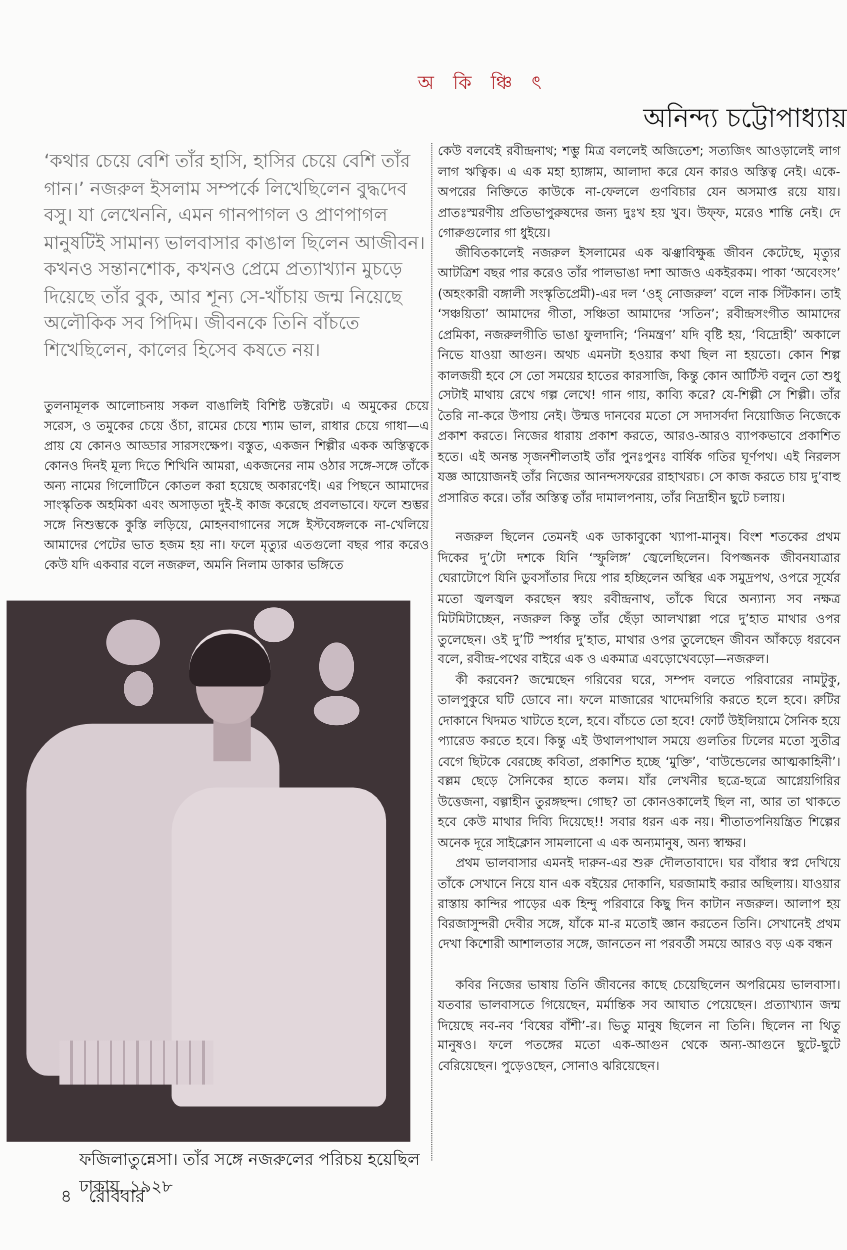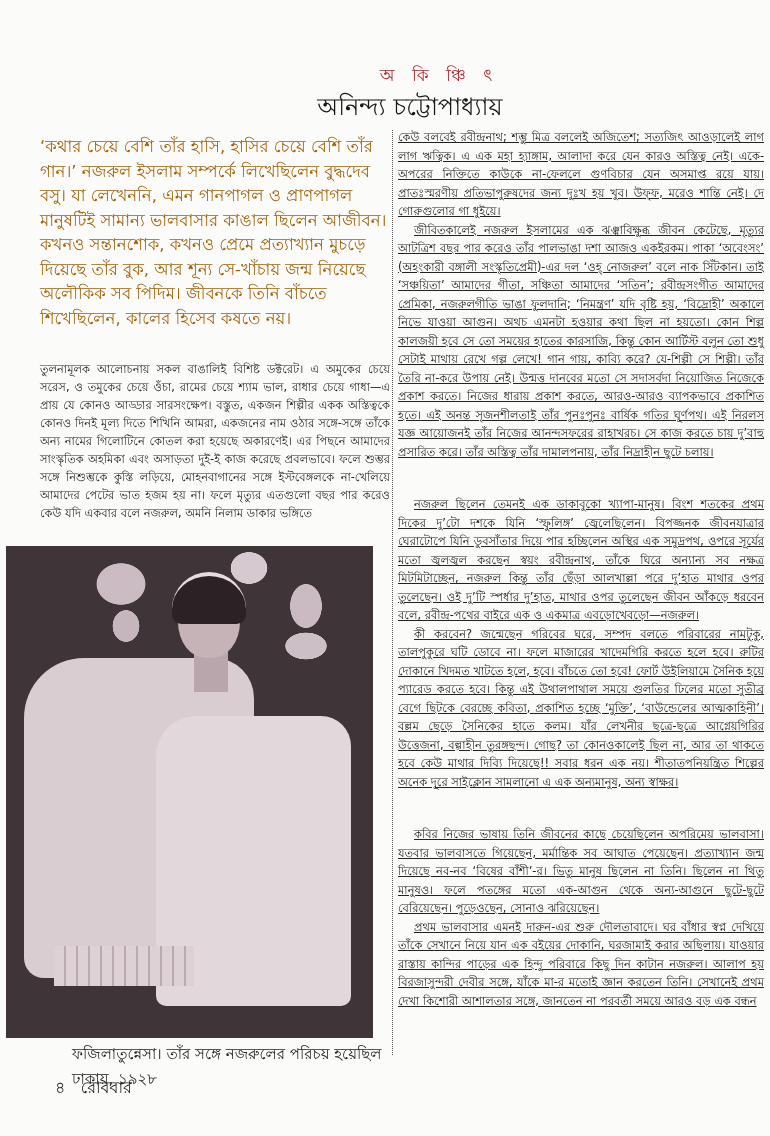--- a/index.html
+++ b/index.html
@@ -5,26 +5,26 @@
     html, body { margin: 0; padding: 0; }
     body {
       width: 770px; height: 1136px; background: #fbfbfa; position: relative;
       overflow: hidden; font-family: "DejaVu Sans", sans-serif; color: #1b1b1b;
     }
     .kicker {
       position: absolute; top: 62px; left: 0; width: 770px; text-align: center;
       font-size: 17px; color: #b2252a; letter-spacing: 6px; padding-left: 40px; box-sizing: border-box; margin-left: 34px;
     }
     .byline {
-      position: absolute; top: 88px; left: 0; width: 770px; text-align: center;
+      position: absolute; top: 88px; left: 0; width: 770px; text-align: right;
       font-size: 24px; color: #151515; padding-left: 50px; box-sizing: border-box;
     }
     .pullquote {
       position: absolute; top: 135px; left: 40px; width: 350px;
-      font-size: 16.5px; line-height: 24.5px; color: #a16207; text-align: left;
+      font-size: 16.5px; line-height: 24.5px; color: #737373; text-align: left;
     }
     .lead {
       position: absolute; top: 360px; left: 40px; width: 350px;
       font-size: 11.4px; line-height: 18px; text-align: justify; color: #222;
     }
     .photo {
       position: absolute; top: 546px; left: 6px; width: 367px; height: 492px;
       background:
         radial-gradient(ellipse 40px 34px at 115px 38px, #cbbcc3 0, #cbbcc3 60%, transparent 62%),
         radial-gradient(ellipse 30px 26px at 243px 22px, #d6c9cf 0, #d6c9cf 60%, transparent 62%),
@@ -65,23 +65,23 @@
       position: absolute; top: 1075px; left: 55px; font-size: 16px; color: #222;
     }
     .divider {
       position: absolute; top: 130px; left: 392px; height: 925px; width: 0;
       border-left: 1px dotted #555;
     }
     .rightcol {
       position: absolute; top: 128px; left: 398px; width: 366px;
       font-size: 11.4px; line-height: 18.5px; text-align: justify; color: #222;
     }
-    .rightcol p { margin: 0; text-indent: 0; text-decoration: underline; }
+    .rightcol p { margin: 0; text-indent: 0; }
     .rightcol p.indent { text-indent: 16px; }
-    .rightcol p.gap { margin-top: 34px; }
+    .rightcol p.gap { margin-top: 18px; }
     .lead p { margin: 0; }
   </style>
 </head>
 <body>
 
 <div class="kicker">অ কি ঞ্চি ৎ</div>
 <div class="byline">অনিন্দ্য চট্টোপাধ্যায়</div>
 
 <div class="pullquote">‘কথার চেয়ে বেশি তাঁর হাসি, হাসির চেয়ে বেশি তাঁর গান।’ নজরুল ইসলাম সম্পর্কে লিখেছিলেন বুদ্ধদেব বসু। যা লেখেননি, এমন গানপাগল ও প্রাণপাগল মানুষটিই সামান্য ভালবাসার কাঙাল ছিলেন আজীবন। কখনও সন্তানশোক, কখনও প্রেমে প্রত্যাখ্যান মুচড়ে দিয়েছে তাঁর বুক, আর শূন্য সে-খাঁচায় জন্ম নিয়েছে অলৌকিক সব পিদিম। জীবনকে তিনি বাঁচতে শিখেছিলেন, কালের হিসেব কষতে নয়।</div>
 
@@ -104,15 +104,15 @@
   <span>রোববার</span>
 </div>
 
 <div class="divider"></div>
 
 <div class="rightcol">
   <p>কেউ বলবেই রবীন্দ্রনাথ; শম্ভু মিত্র বললেই অজিতেশ; সত্যজিৎ আওড়ালেই লাগ লাগ ঋত্বিক। এ এক মহা হ্যাঙ্গাম, আলাদা করে যেন কারও অস্তিত্ব নেই। একে-অপরের নিক্তিতে কাউকে না-ফেললে গুণবিচার যেন অসমাপ্ত রয়ে যায়। প্রাতঃস্মরণীয় প্রতিভাপুরুষদের জন্য দুঃখ হয় খুব। উফ্ফ, মরেও শান্তি নেই। দে গোরুগুলোর গা ধুইয়ে।</p>
   <p class="indent">জীবিতকালেই নজরুল ইসলামের এক ঝঞ্ঝাবিক্ষুব্ধ জীবন কেটেছে, মৃত্যুর আটত্রিশ বছর পার করেও তাঁর পালভাঙা দশা আজও একইরকম। পাকা ‘অবেংসং’ (অহংকারী বঙ্গালী সংস্কৃতিপ্রেমী)-এর দল ‘ওহ্ নোজরুল’ বলে নাক সিঁটকান। তাই ‘সঞ্চয়িতা’ আমাদের গীতা, সঞ্চিতা আমাদের ‘সতিন’; রবীন্দ্রসংগীত আমাদের প্রেমিকা, নজরুলগীতি ভাঙা ফুলদানি; ‘নিমন্ত্রণ’ যদি বৃষ্টি হয়, ‘বিদ্রোহী’ অকালে নিভে যাওয়া আগুন। অথচ এমনটা হওয়ার কথা ছিল না হয়তো। কোন শিল্প কালজয়ী হবে সে তো সময়ের হাতের কারসাজি, কিন্তু কোন আর্টিস্ট বলুন তো শুধু সেটাই মাথায় রেখে গল্প লেখে! গান গায়, কাব্যি করে? যে-শিল্পী সে শিল্পী। তাঁর তৈরি না-করে উপায় নেই। উন্মত্ত দানবের মতো সে সদাসর্বদা নিয়োজিত নিজেকে প্রকাশ করতে। নিজের ধারায় প্রকাশ করতে, আরও-আরও ব্যাপকভাবে প্রকাশিত হতে। এই অনন্ত সৃজনশীলতাই তাঁর পুনঃপুনঃ বার্ষিক গতির ঘূর্ণপথ। এই নিরলস যজ্ঞ আয়োজনই তাঁর নিজের আনন্দসফরের রাহাখরচ। সে কাজ করতে চায় দু’বাহু প্রসারিত করে। তাঁর অস্তিত্ব তাঁর দামালপনায়, তাঁর নিদ্রাহীন ছুটে চলায়।</p>
   <p class="indent gap">নজরুল ছিলেন তেমনই এক ডাকাবুকো খ্যাপা-মানুষ। বিংশ শতকের প্রথম দিকের দু’টো দশকে যিনি ‘স্ফুলিঙ্গ’ জ্বেলেছিলেন। বিপজ্জনক জীবনযাত্রার ঘেরাটোপে যিনি ডুবসাঁতার দিয়ে পার হচ্ছিলেন অস্থির এক সমুদ্রপথ, ওপরে সূর্যের মতো জ্বলজ্বল করছেন স্বয়ং রবীন্দ্রনাথ, তাঁকে ঘিরে অন্যান্য সব নক্ষত্র মিটমিটাচ্ছেন, নজরুল কিন্তু তাঁর ছেঁড়া আলখাল্লা পরে দু’হাত মাথার ওপর তুলেছেন। ওই দু’টি স্পর্ধার দু’হাত, মাথার ওপর তুলেছেন জীবন আঁকড়ে ধরবেন বলে, রবীন্দ্র-পথের বাইরে এক ও একমাত্র এবড়োখেবড়ো—নজরুল।</p>
   <p class="indent">কী করবেন? জন্মেছেন গরিবের ঘরে, সম্পদ বলতে পরিবারের নামটুকু, তালপুকুরে ঘটি ডোবে না। ফলে মাজারের খাদেমগিরি করতে হলে হবে। রুটির দোকানে খিদমত খাটতে হলে, হবে। বাঁচতে তো হবে! ফোর্ট উইলিয়ামে সৈনিক হয়ে প্যারেড করতে হবে। কিন্তু এই উথালপাথাল সময়ে গুলতির ঢিলের মতো সুতীব্র বেগে ছিটকে বেরচ্ছে কবিতা, প্রকাশিত হচ্ছে ‘মুক্তি’, ‘বাউন্ডেলের আত্মকাহিনী’। বল্লম ছেড়ে সৈনিকের হাতে কলম। যাঁর লেখনীর ছত্রে-ছত্রে আগ্নেয়গিরির উত্তেজনা, বল্গাহীন তুরঙ্গছন্দ। গোছ? তা কোনওকালেই ছিল না, আর তা থাকতে হবে কেউ মাথার দিব্যি দিয়েছে!! সবার ধরন এক নয়। শীতাতপনিয়ন্ত্রিত শিল্পের অনেক দূরে সাইক্লোন সামলানো এ এক অন্যমানুষ, অন্য স্বাক্ষর।</p>
+  <p class="indent">প্রথম ভালবাসার এমনই দারুন-এর শুরু দৌলতাবাদে। ঘর বাঁধার স্বপ্ন দেখিয়ে তাঁকে সেখানে নিয়ে যান এক বইয়ের দোকানি, ঘরজামাই করার অছিলায়। যাওয়ার রাস্তায় কান্দির পাড়ের এক হিন্দু পরিবারে কিছু দিন কাটান নজরুল। আলাপ হয় বিরজাসুন্দরী দেবীর সঙ্গে, যাঁকে মা-র মতোই জ্ঞান করতেন তিনি। সেখানেই প্রথম দেখা কিশোরী আশালতার সঙ্গে, জানতেন না পরবর্তী সময়ে আরও বড় এক বন্ধন</p>
   <p class="indent gap">কবির নিজের ভাষায় তিনি জীবনের কাছে চেয়েছিলেন অপরিমেয় ভালবাসা। যতবার ভালবাসতে গিয়েছেন, মর্মান্তিক সব আঘাত পেয়েছেন। প্রত্যাখ্যান জন্ম দিয়েছে নব-নব ‘বিষের বাঁশী’-র। ভিতু মানুষ ছিলেন না তিনি। ছিলেন না থিতু মানুষও। ফলে পতঙ্গের মতো এক-আগুন থেকে অন্য-আগুনে ছুটে-ছুটে বেরিয়েছেন। পুড়েওছেন, সোনাও ঝরিয়েছেন।</p>
-  <p class="indent">প্রথম ভালবাসার এমনই দারুন-এর শুরু দৌলতাবাদে। ঘর বাঁধার স্বপ্ন দেখিয়ে তাঁকে সেখানে নিয়ে যান এক বইয়ের দোকানি, ঘরজামাই করার অছিলায়। যাওয়ার রাস্তায় কান্দির পাড়ের এক হিন্দু পরিবারে কিছু দিন কাটান নজরুল। আলাপ হয় বিরজাসুন্দরী দেবীর সঙ্গে, যাঁকে মা-র মতোই জ্ঞান করতেন তিনি। সেখানেই প্রথম দেখা কিশোরী আশালতার সঙ্গে, জানতেন না পরবর্তী সময়ে আরও বড় এক বন্ধন</p>
 </div>
 
 </body></html>

